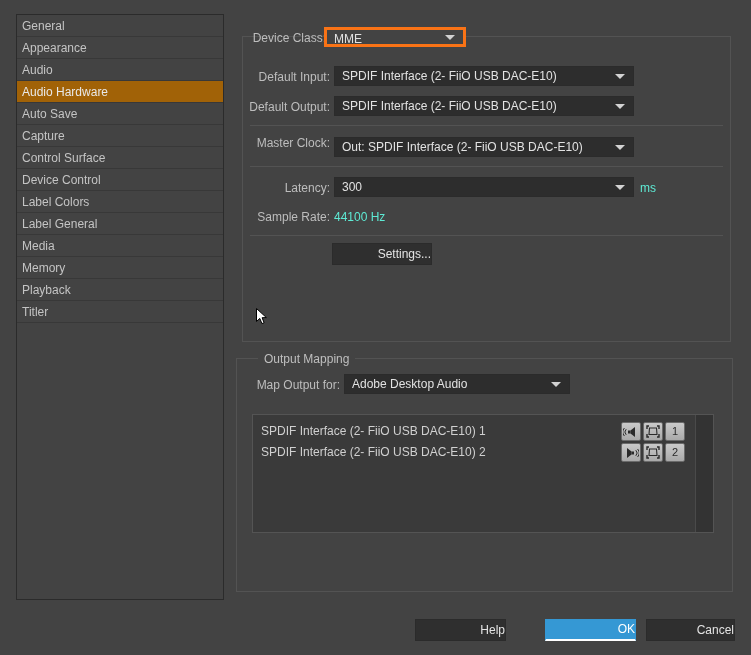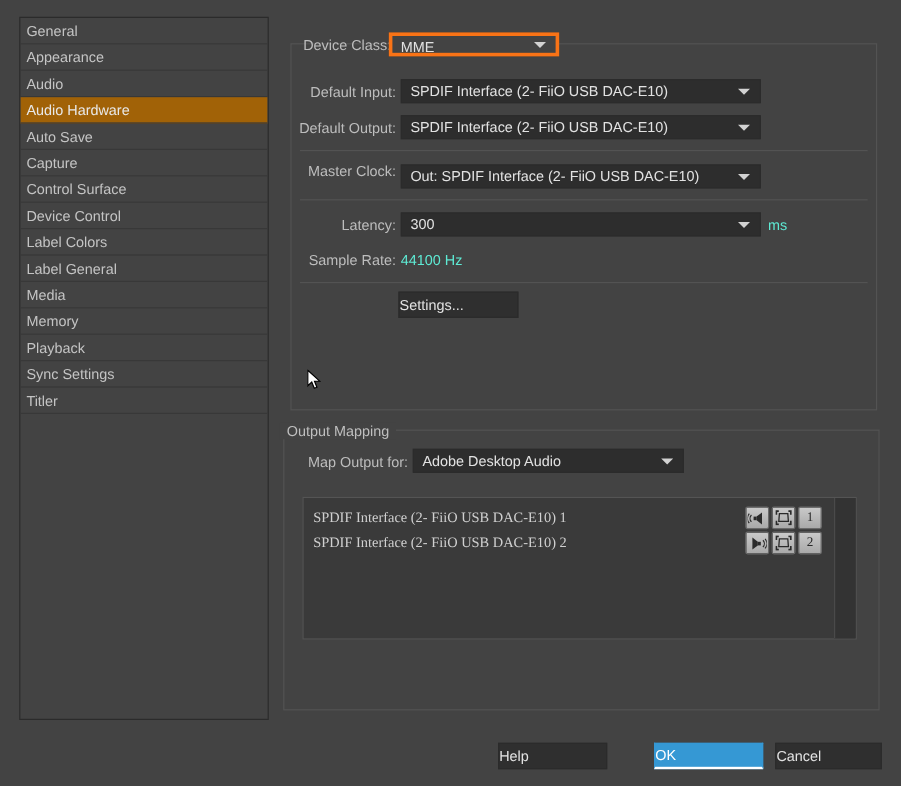--- a/index.html
+++ b/index.html
@@ -120,21 +120,21 @@
     background: #535353;
   }
 
   
   .pushbtn {
     position: absolute;
     background: #2f2f2f;
     border: 1px solid #2b2b2b;
     color: #e3e3e3;
     font-size: 12px;
-    text-align: left;
+    text-align: right;
     box-sizing: border-box;
     height: 22px;
     line-height: 20px;
     white-space: nowrap;
   }
   .pushbtn.primary {
     background: #3598d4;
     border-color: #3598d4;
     color: #ffffff;
     border-bottom: 2px solid #ffffff;
@@ -144,21 +144,20 @@
   
   #map-list {
     position: absolute;
     left: 252px;
     top: 414px;
     width: 462px;
     height: 119px;
     background: #3a3a3a;
     border: 1px solid #545454;
     box-sizing: border-box;
-    font-family: Liberation Serif, serif;
   }
   #map-scroll-track {
     position: absolute;
     right: 0px;
     top: 0px;
     width: 18px;
     height: 100%;
     background: #333333;
     border-left: 1px solid #4a4a4a;
     box-sizing: border-box;
@@ -218,21 +217,20 @@
   <div class="side-item selected"><span>Audio Hardware</span></div>
   <div class="side-item"><span>Auto Save</span></div>
   <div class="side-item"><span>Capture</span></div>
   <div class="side-item"><span>Control Surface</span></div>
   <div class="side-item"><span>Device Control</span></div>
   <div class="side-item"><span>Label Colors</span></div>
   <div class="side-item"><span>Label General</span></div>
   <div class="side-item"><span>Media</span></div>
   <div class="side-item"><span>Memory</span></div>
   <div class="side-item"><span>Playback</span></div>
-  <div class="side-item"><span>Sync Settings</span></div>
   <div class="side-item"><span>Titler</span></div>
 </div>
 
 <div class="groupbox" id="device-group"></div>
 
 <div class="field-label" style="left:248px; top:31px; width:78px;">Device Class:</div>
 <div class="dropdown" style="left:324px; top:27px; width:142px; background:#434343; border:3px solid #f97316;">
   <span>MME</span>
   <span class="arrow"></span>
 </div>
@@ -268,21 +266,21 @@
 <div class="static-value" style="left:640px; top:181px;">ms</div>
 
 <div class="field-label" style="left:230px; top:210px; width:100px;">Sample Rate:</div>
 <div class="static-value" style="left:334px; top:210px;">44100 Hz</div>
 
 <div class="hsep" style="left:250px; top:235px; width:473px;"></div>
 
 <div class="pushbtn" style="left:332px; top:243px; width:100px;">Settings...</div>
 
 <div class="groupbox" id="output-group"></div>
-<div class="group-legend" style="left:233px; top:352px;">Output Mapping</div>
+<div class="group-legend" style="left:258px; top:352px;">Output Mapping</div>
 
 <div class="field-label" style="left:248px; top:378px; width:92px;">Map Output for:</div>
 <div class="dropdown" style="left:344px; top:374px; width:226px;">
   <span>Adobe Desktop Audio</span>
   <span class="arrow"></span>
 </div>
 
 <div id="map-list">
   <div id="map-scroll-track"></div>
 

